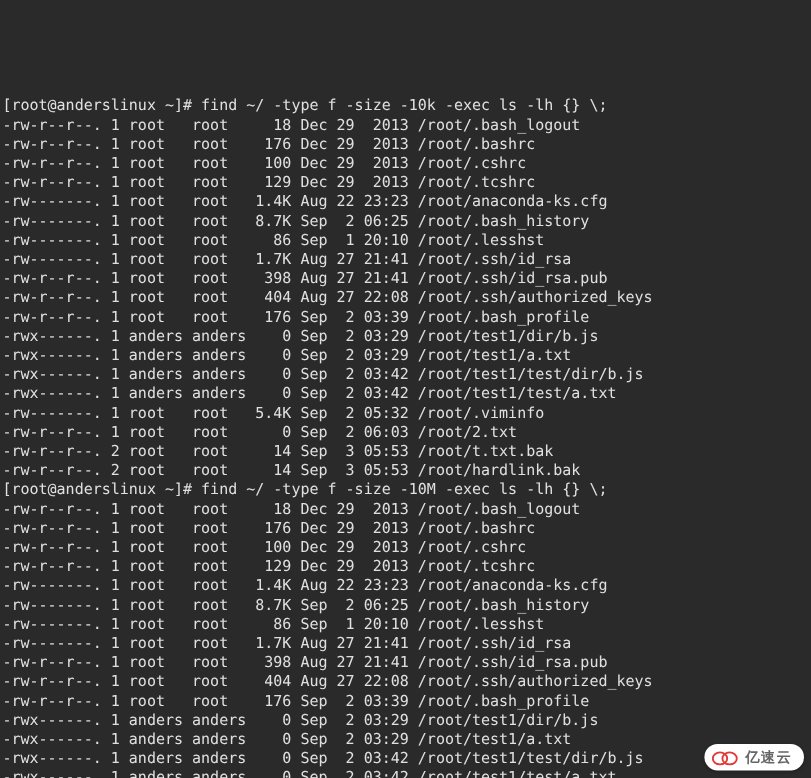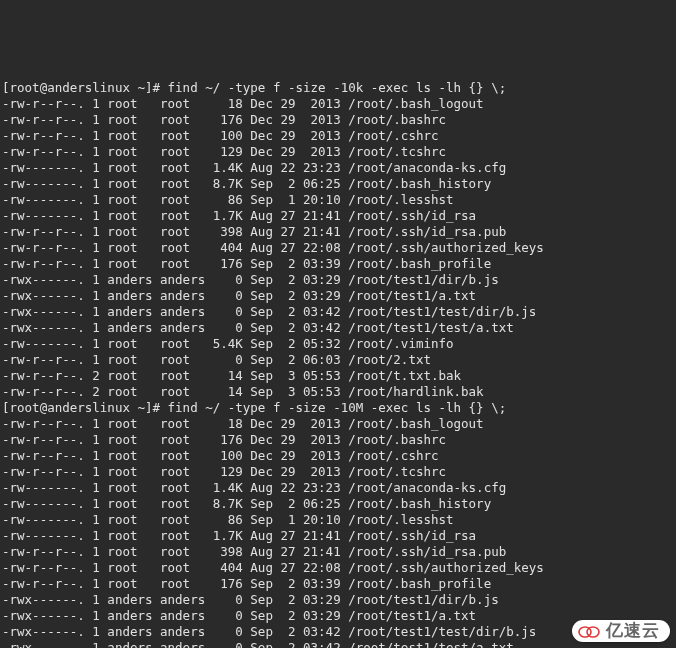--- a/index.html
+++ b/index.html
@@ -21,21 +21,21 @@
   }
   .watermark {
     position: absolute;
     right: 6px;
     bottom: 6px;
     background: #ffffff;
     color: #666;
     border-radius: 14px;
     padding: 2px 10px 2px 4px;
     font-family: sans-serif;
-    font-size: 17px;
+    font-size: 12px;
     display: flex;
     align-items: center;
     gap: 4px;
     box-shadow: 0 1px 3px rgba(0,0,0,.3);
   }
   .watermark svg { display:block; }
   .wm-text { font-weight: 600; letter-spacing: 1px; }
 </style>
 </head>
 <body>

